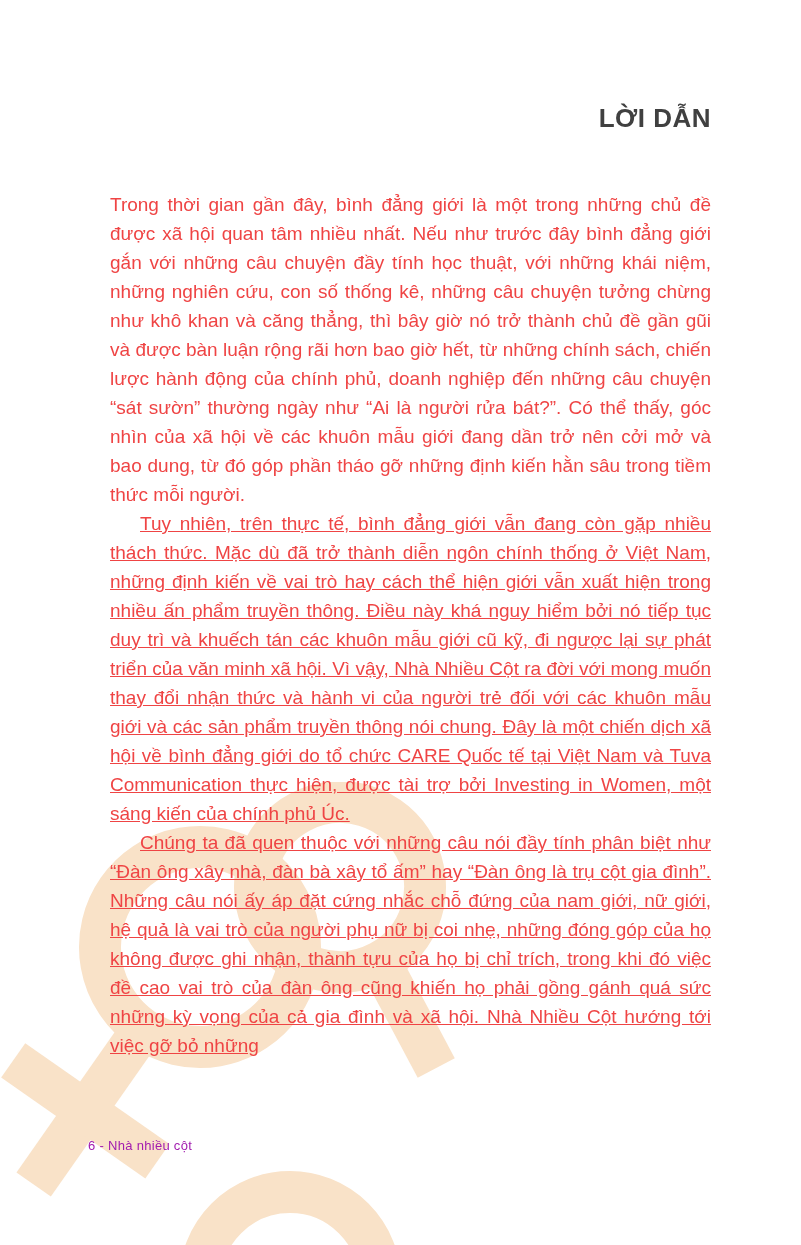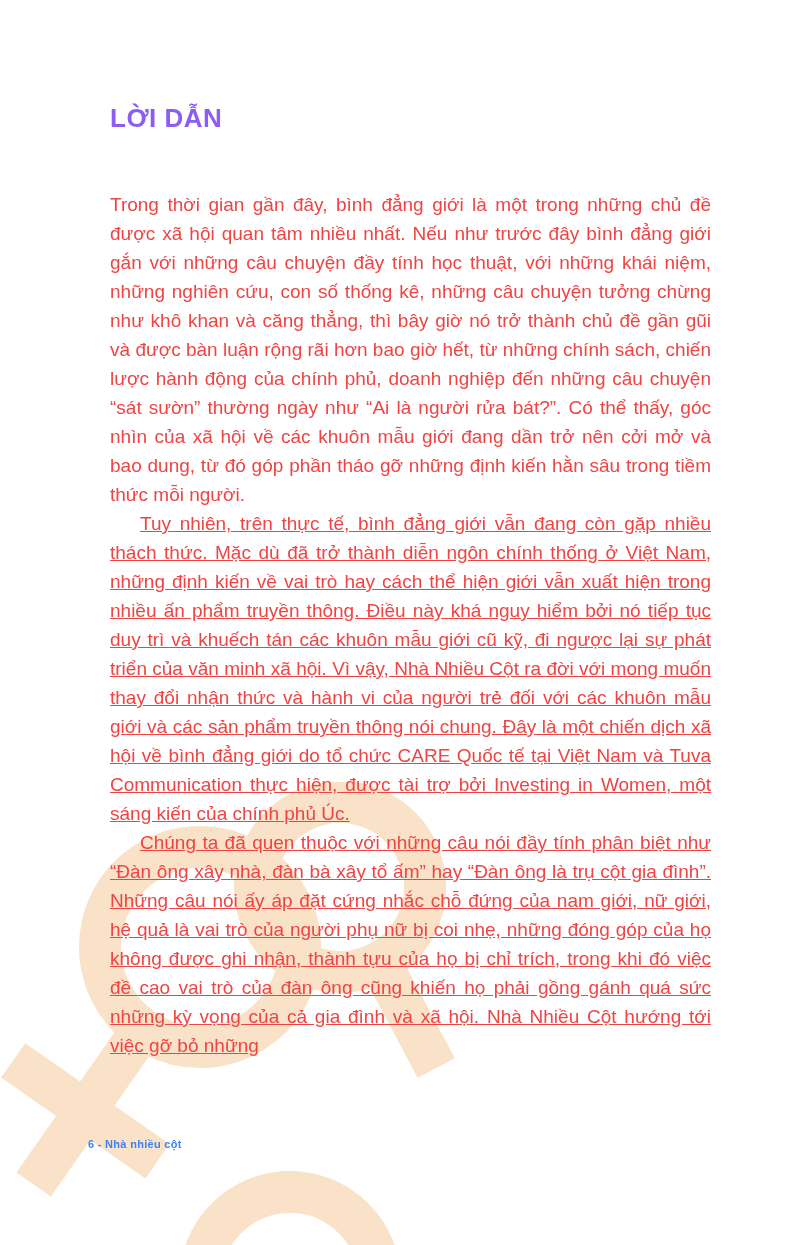--- a/index.html
+++ b/index.html
@@ -23,46 +23,45 @@
   }
   .content {
     position: absolute;
     left: 110px;
     top: 103px;
     width: 601px;
     z-index: 1;
   }
   .title {
     margin: 0 0 56px 0;
-    text-align: left;
+    text-align: right;
     font-size: 26px;
     font-weight: bold;
     letter-spacing: 0.5px;
-    color: #8b5cf6;
+    color: #404040;
   }
   .body-par {
     margin: 0;
     font-size: 19px;
     line-height: 29px;
     text-align: justify;
     color: #ef4444;
   }
   .body-par.indented {
     text-indent: 30px;
     text-decoration: underline;
   }
   .footer {
     position: absolute;
     left: 88px;
     top: 1138px;
     z-index: 1;
-    font-size: 11px;
-    color: #3b82f6;
+    font-size: 13px;
+    color: #a21caf;
     letter-spacing: 0.3px;
-    font-weight: bold;
   }
 </style>
 </head>
 <body>
 
 <div class="page">
 
   <svg class="watermark" width="540" height="470" viewBox="0 0 540 470" aria-hidden="true">
     <g fill="none" stroke="#F9E2C8" stroke-width="42">
 

